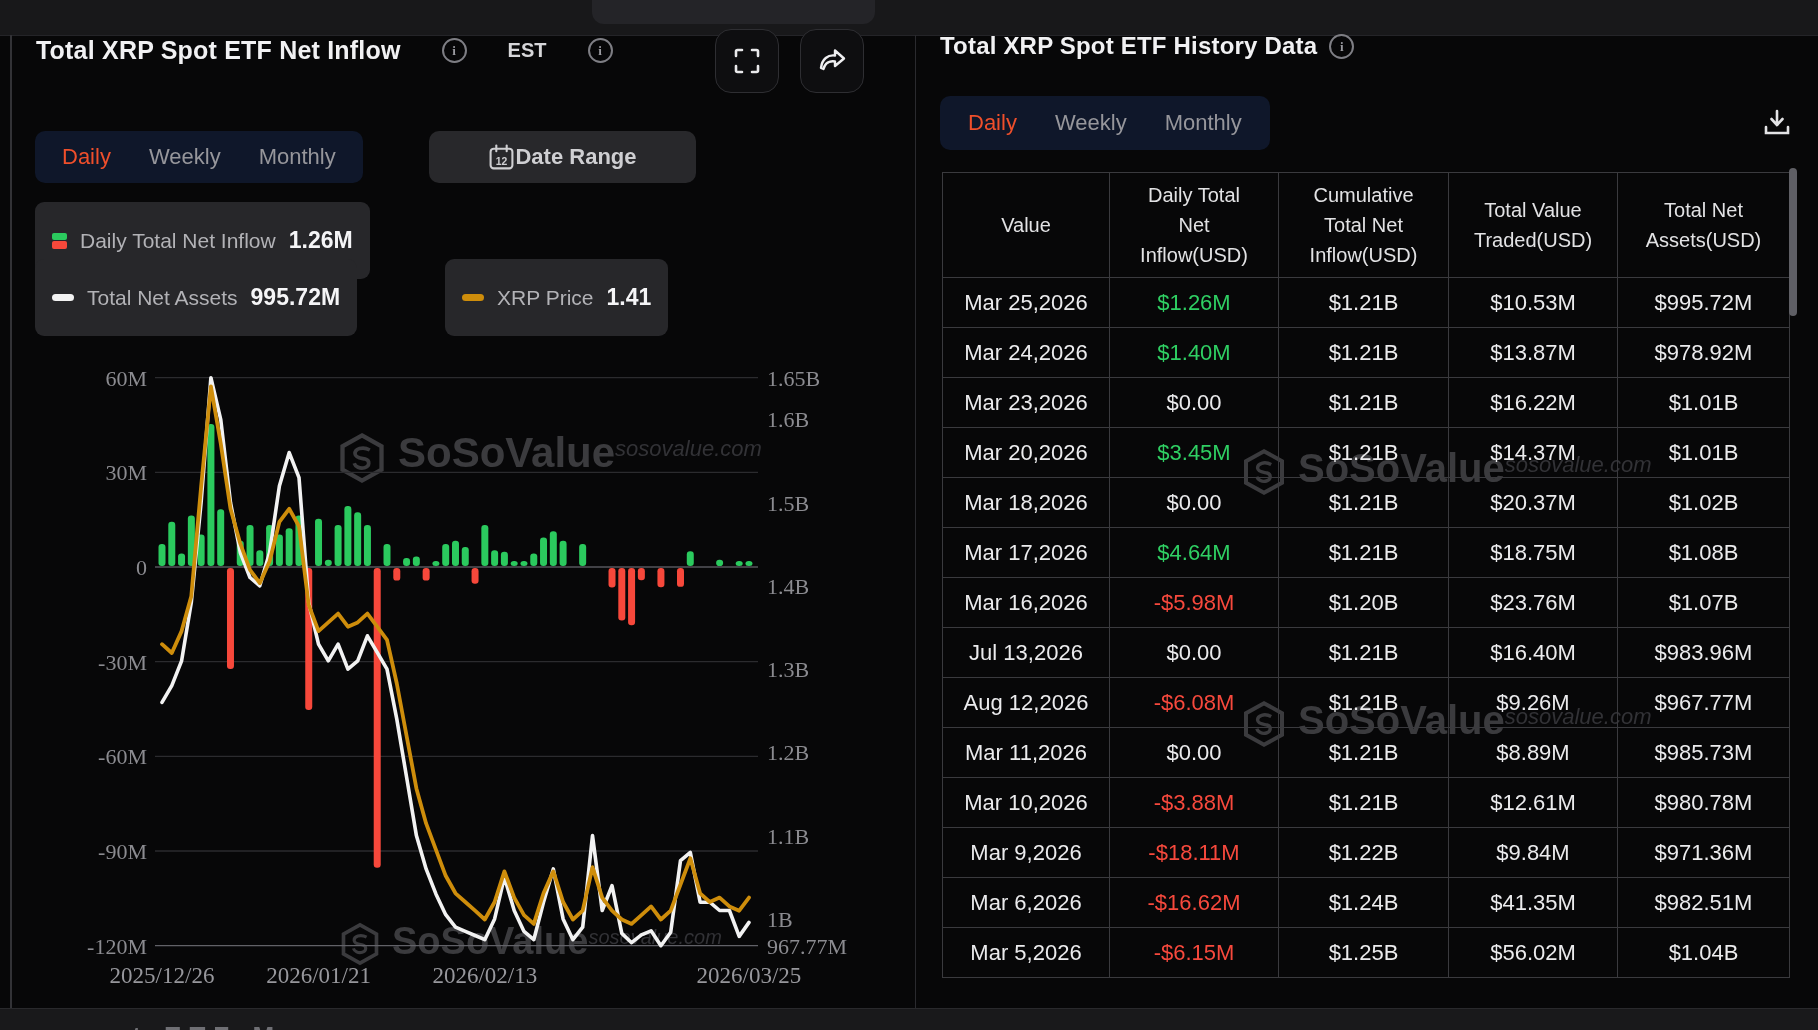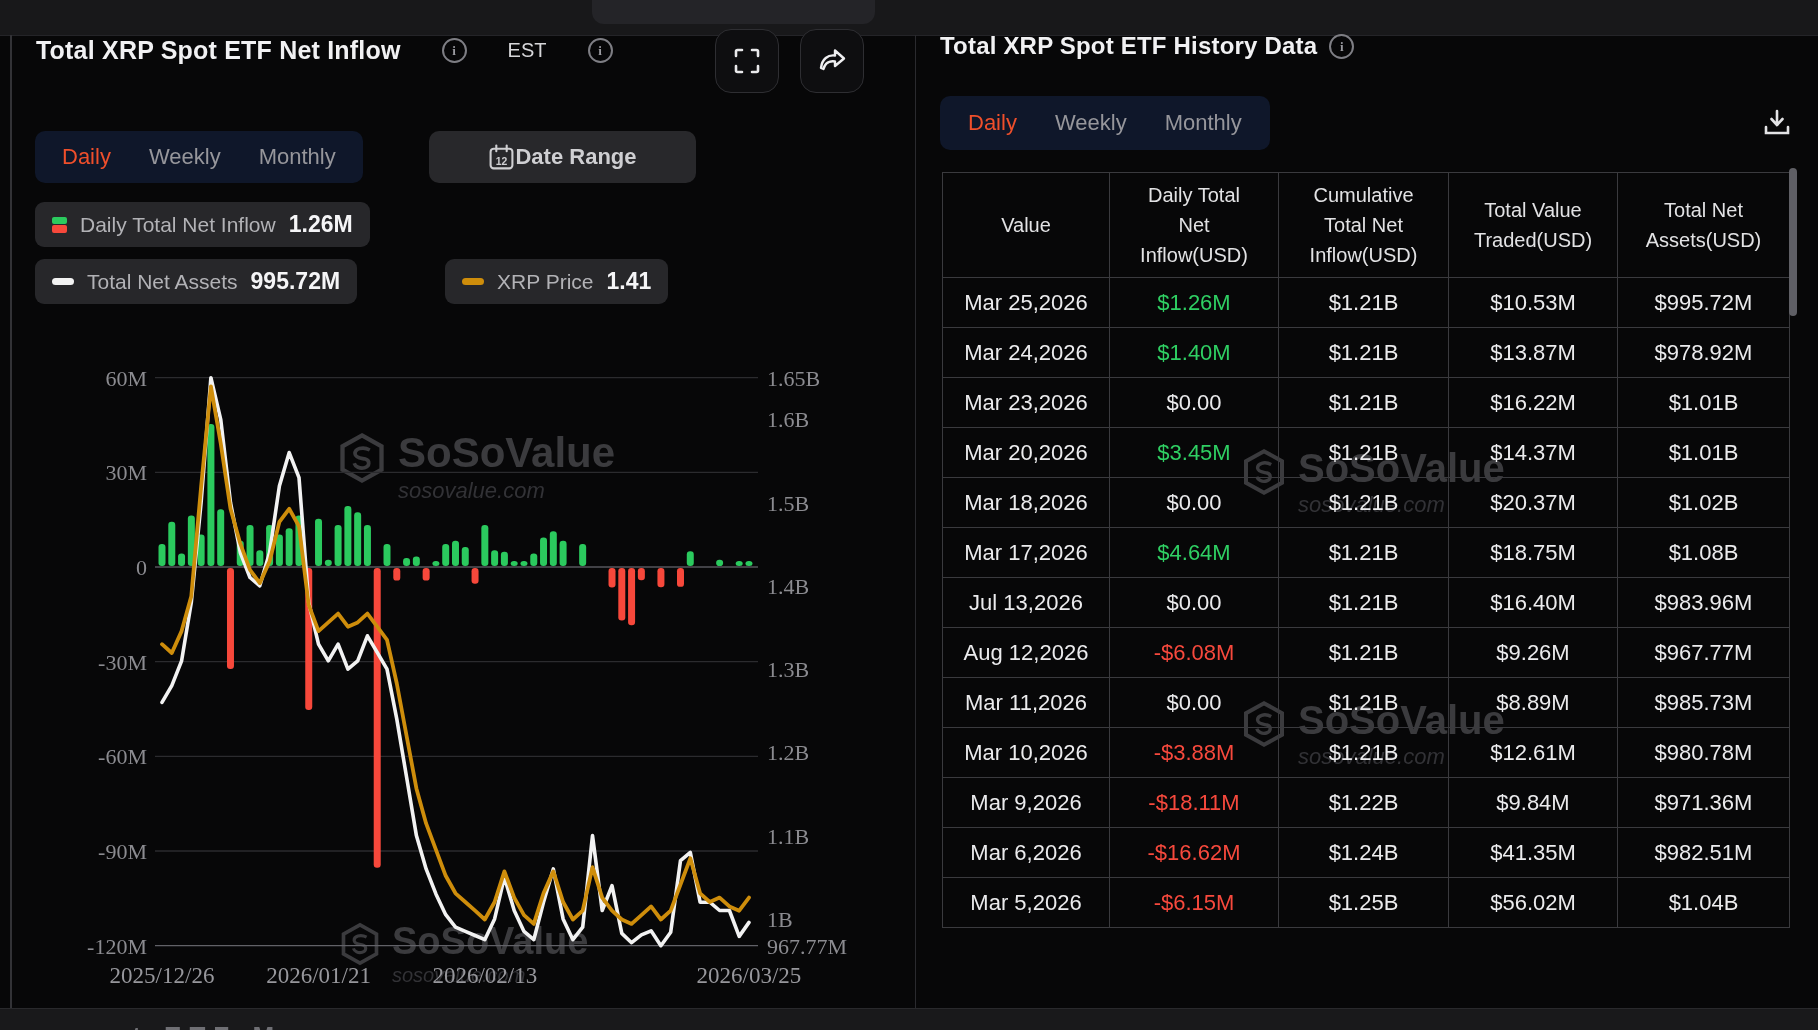--- a/index.html
+++ b/index.html
@@ -9,40 +9,40 @@
   
   .topbar{left:0;top:0;width:1818px;height:35px;background:#18181a;border-bottom:1px solid #242428;}
   .toptab{left:592px;top:0;width:283px;height:24px;background:#242428;border-radius:0 0 12px 12px;}
   .leftline{left:10px;top:35px;width:2px;height:973px;background:#323236;}
   .divider{left:915px;top:35px;width:1px;height:973px;background:#2a2a2e;}
   
   .title-row{display:flex;align-items:center;gap:12px;}
   .panel-title{font-size:25px;font-weight:700;color:#f1f1f3;letter-spacing:.2px;}
   .info-icon{width:21px;height:21px;border:2px solid #7e7e84;border-radius:50%;color:#9a9aa0;
              display:grid;place-items:center;font:600 13px "Liberation Serif",serif;line-height:1;}
-  .est{font-size:20px;font-weight:400;color:#d6d6d9;}
+  .est{font-size:20px;font-weight:700;color:#d6d6d9;}
   
   .icon-btn{width:62px;height:62px;border:1px solid #2e2e32;background:#0e0e10;border-radius:16px;
             display:grid;place-items:center;cursor:pointer;}
   
   .pill{background:#0f172a;border-radius:10px;display:flex;align-items:center;}
   .pill .tab{font-size:22px;color:#96969b;cursor:pointer;white-space:nowrap;}
   .pill .tab.active{color:#ef4f2b;}
   .daterange{background:#28282b;border-radius:10px;display:flex;align-items:center;justify-content:center;
              cursor:pointer;font-size:22px;font-weight:700;color:#cfcfd2;}
   
-  .chip{background:#27272a;border-radius:9px;display:flex;align-items:center;gap:13px;padding:0 17px;height:45px;}
+  .chip{background:#27272a;border-radius:9px;display:flex;align-items:center;gap:13px;padding:16px 17px;height:45px;}
   .chip .lab{font-size:21px;color:#b2b2b6;white-space:nowrap;}
   .chip .val{font-size:23px;font-weight:700;color:#f5f5f7;white-space:nowrap;}
   .sq{width:15px;height:16px;display:flex;flex-direction:column;gap:1px;}
   .sq i{display:block;height:8px;border-radius:2px;}
   .dash{width:22px;height:7px;border-radius:4px;}
   
   .wm{display:flex;align-items:flex-start;gap:10px;pointer-events:none;}
-  .wm .col{display:flex;flex-direction:column;}
+  .wm .col{display:flex;flex-direction:row;}
   .wm .brand{font-weight:800;color:#3b3b3e;line-height:1;}
   .wm .domain{font-style:italic;color:#323236;margin-top:4px;}
   
   .tablewrap{left:942px;top:172px;width:848px;height:856px;overflow:hidden;}
   table{border-collapse:collapse;table-layout:fixed;width:847px;}
   th,td{border:1px solid #3a3a3e;text-align:center;padding:0;}
   th{height:104px;font-size:20px;font-weight:400;color:#e2e2e4;line-height:1.5;white-space:pre-line;}
   td{height:49px;font-size:22px;color:#ebebed;}
   td.g{color:#2fcf63;} td.r{color:#f7493d;}
   .thumb{left:1789px;top:168px;width:8px;height:148px;background:#5f5f65;border-radius:4px;}
@@ -321,20 +321,27 @@
           <td>$1.02B</td>
         </tr>
         <tr>
           <td>Mar 17,2026</td>
           <td class="g">$4.64M</td>
           <td>$1.21B</td>
           <td>$18.75M</td>
           <td>$1.08B</td>
         </tr>
         <tr>
+          <td>Mar 16,2026</td>
+          <td class="r">-$5.98M</td>
+          <td>$1.20B</td>
+          <td>$23.76M</td>
+          <td>$1.07B</td>
+        </tr>
+        <tr>
           <td>Jul 13,2026</td>
           <td>$0.00</td>
           <td>$1.21B</td>
           <td>$16.40M</td>
           <td>$983.96M</td>
         </tr>
         <tr>
           <td>Aug 12,2026</td>
           <td class="r">-$6.08M</td>
           <td>$1.21B</td>

